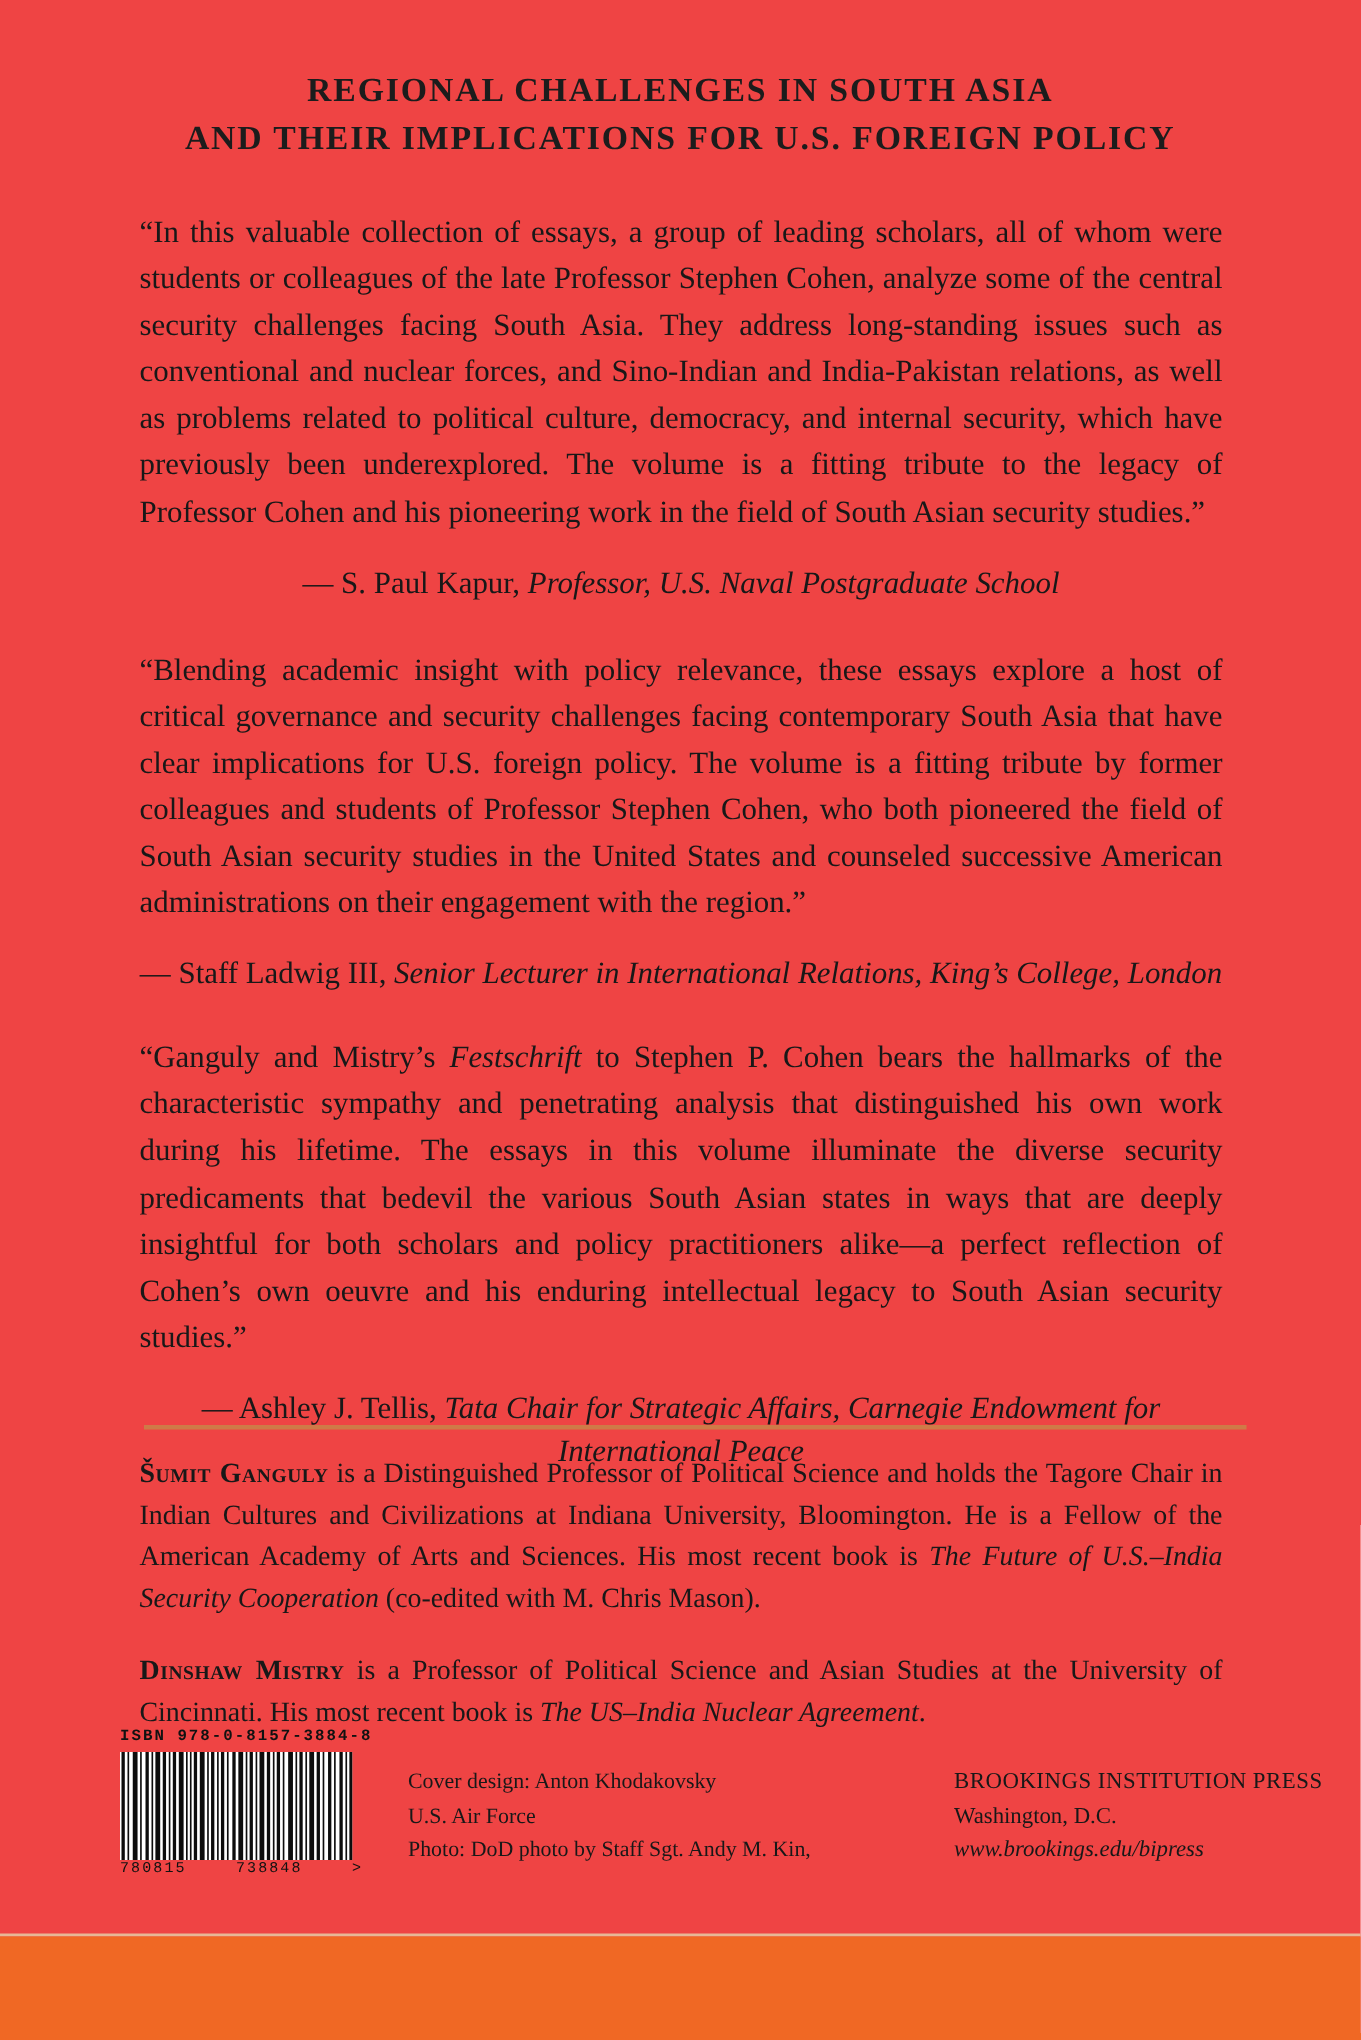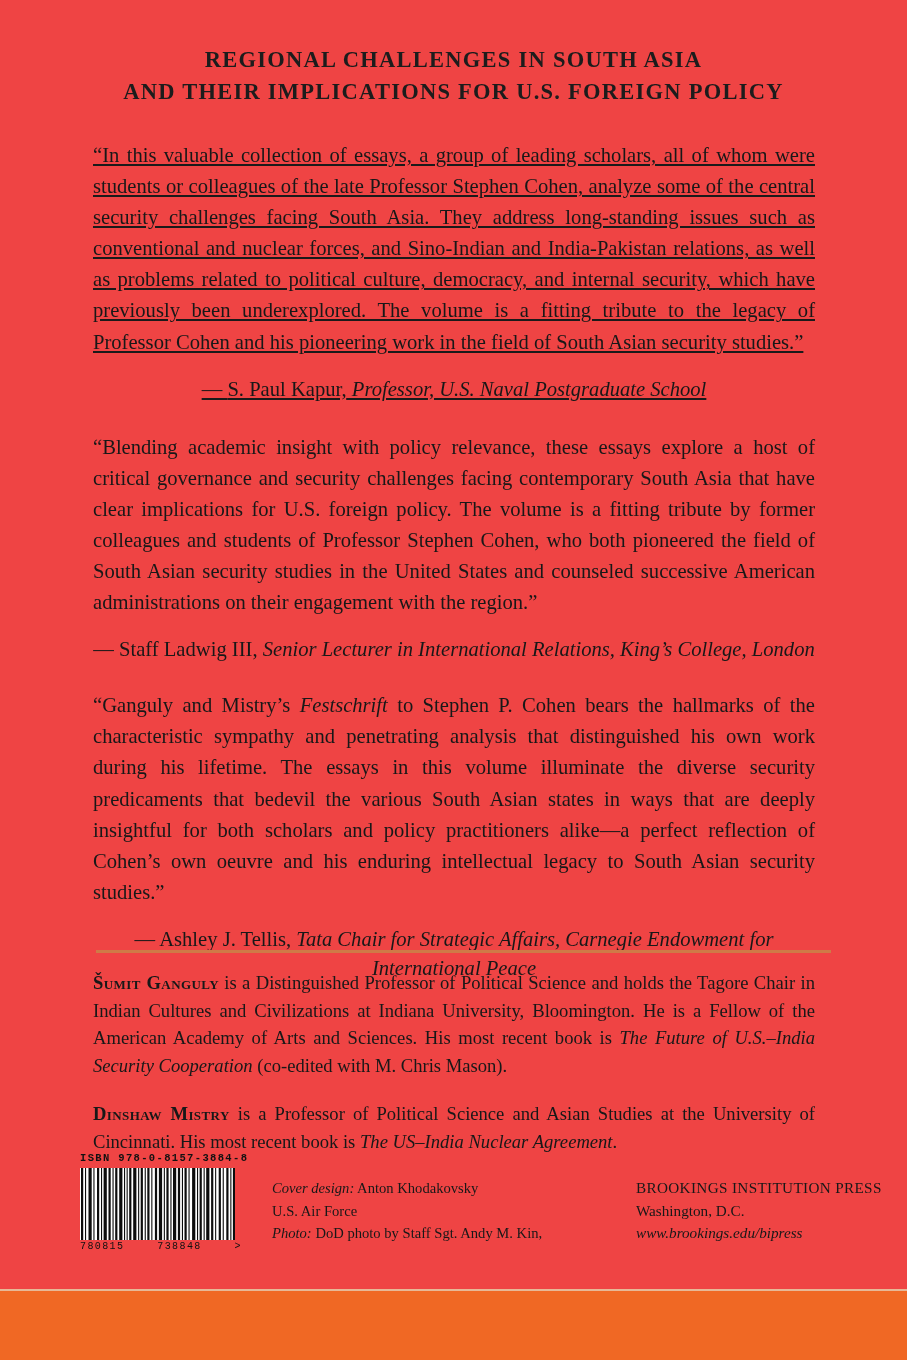--- a/index.html
+++ b/index.html
@@ -60,21 +60,21 @@
   .attrib {
     text-align: center;
     font-size: 20.6px;
     line-height: 29px;
     margin-top: 17px;
     color: #181818;
   }
   .attrib .role { font-style: italic; }
   .it { font-style: italic; }
 
-  #q1 { margin-bottom: 14px; text-decoration: underline; }
+  #q1 { margin-bottom: 14px; }
   #q2 { margin-top: 28px; }
   #q3 { margin-top: 26px; }
 
   
   .divider {
     position: absolute;
     left: 96px;
     top: 950px;
     width: 735px;
     height: 3px;
@@ -145,21 +145,21 @@
   }
 
   .credits {
     position: absolute;
     left: 272px;
     top: 25px;
     font-size: 14.6px;
     line-height: 22.5px;
     color: #181818;
   }
-  .credits .lbl { font-style: italic; }
+  .credits .lbl { }
 
   .publisher {
     position: absolute;
     left: 636px;
     top: 25px;
     font-size: 15.2px;
     line-height: 22.5px;
     color: #181818;
   }
   .pub-name { letter-spacing: 0.35px; }

